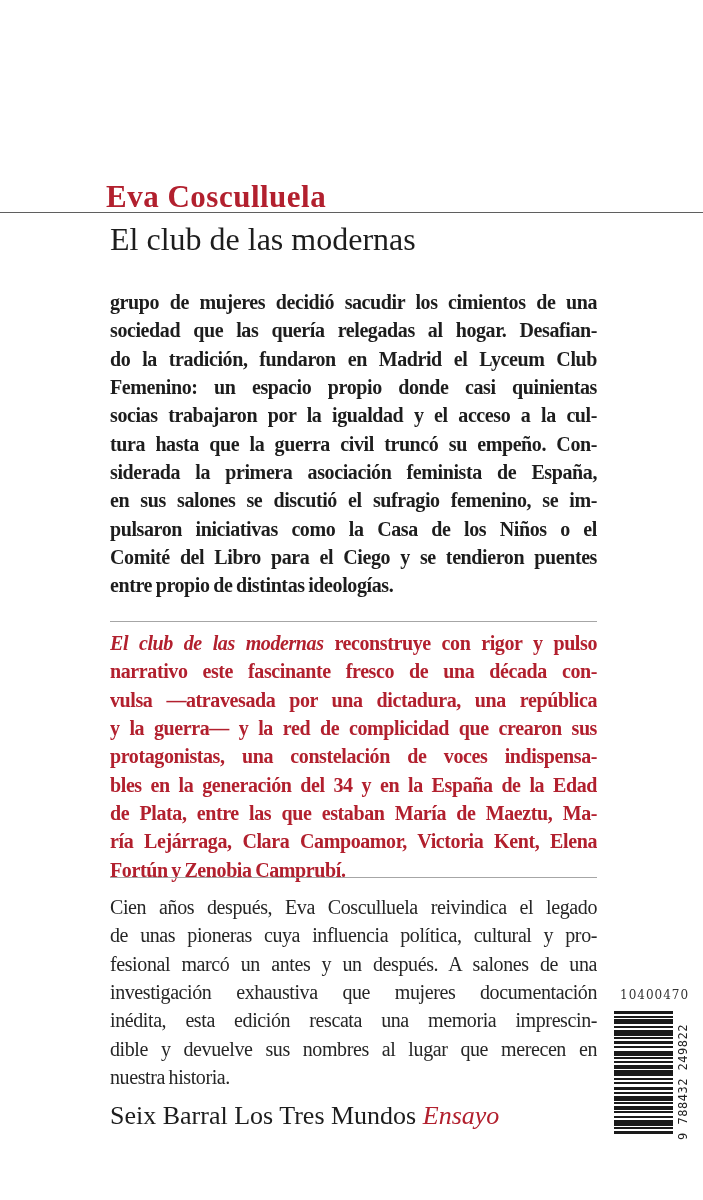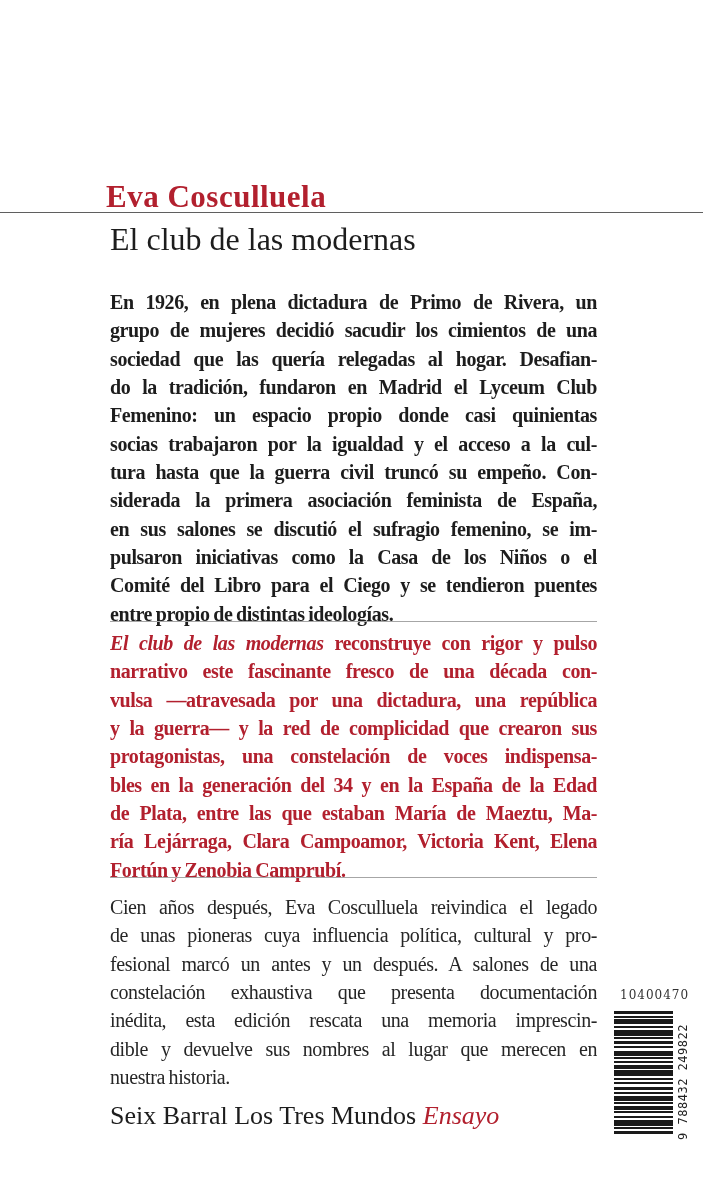--- a/index.html
+++ b/index.html
@@ -65,21 +65,20 @@
 <body>
 
 <div class="page">
 
   <div class="rule-full"></div>
 
   <h1 class="author">Eva Cosculluela</h1>
   <h2 class="title">El club de las modernas</h2>
 
   <div class="para bold p1">
-      <div class="line">En 1926, en plena dictadura de Primo de Rivera, un</div>
       <div class="line">grupo de mujeres decidió sacudir los cimientos de una</div>
       <div class="line">sociedad que las quería relegadas al hogar. Desafian-</div>
       <div class="line">do la tradición, fundaron en Madrid el Lyceum Club</div>
       <div class="line">Femenino: un espacio propio donde casi quinientas</div>
       <div class="line">socias trabajaron por la igualdad y el acceso a la cul-</div>
       <div class="line">tura hasta que la guerra civil truncó su empeño. Con-</div>
       <div class="line">siderada la primera asociación feminista de España,</div>
       <div class="line">en sus salones se discutió el sufragio femenino, se im-</div>
       <div class="line">pulsaron iniciativas como la Casa de los Niños o el</div>
       <div class="line">Comité del Libro para el Ciego y se tendieron puentes</div>
@@ -101,21 +100,21 @@
         <div class="line last">Fortún y Zenobia Camprubí.</div>
       </div>
   </div>
 
   <div class="divider d2"></div>
 
   <div class="para p3">
       <div class="line">Cien años después, Eva Cosculluela reivindica el legado</div>
       <div class="line">de unas pioneras cuya influencia política, cultural y pro-</div>
       <div class="line">fesional marcó un antes y un después. A salones de una</div>
-      <div class="line">constelación exhaustiva que presenta documentación</div>
+      <div class="line">investigación exhaustiva que mujeres documentación</div>
       <div class="line">inédita, esta edición rescata una memoria imprescin-</div>
       <div class="line">dible y devuelve sus nombres al lugar que merecen en</div>
       <div class="line last">nuestra historia.</div>
     </div>
 
   <div class="imprint">
     <span class="pub">Seix Barral</span>
     <span class="coll">Los Tres Mundos</span>
     <span class="genre">Ensayo</span>
   </div>

